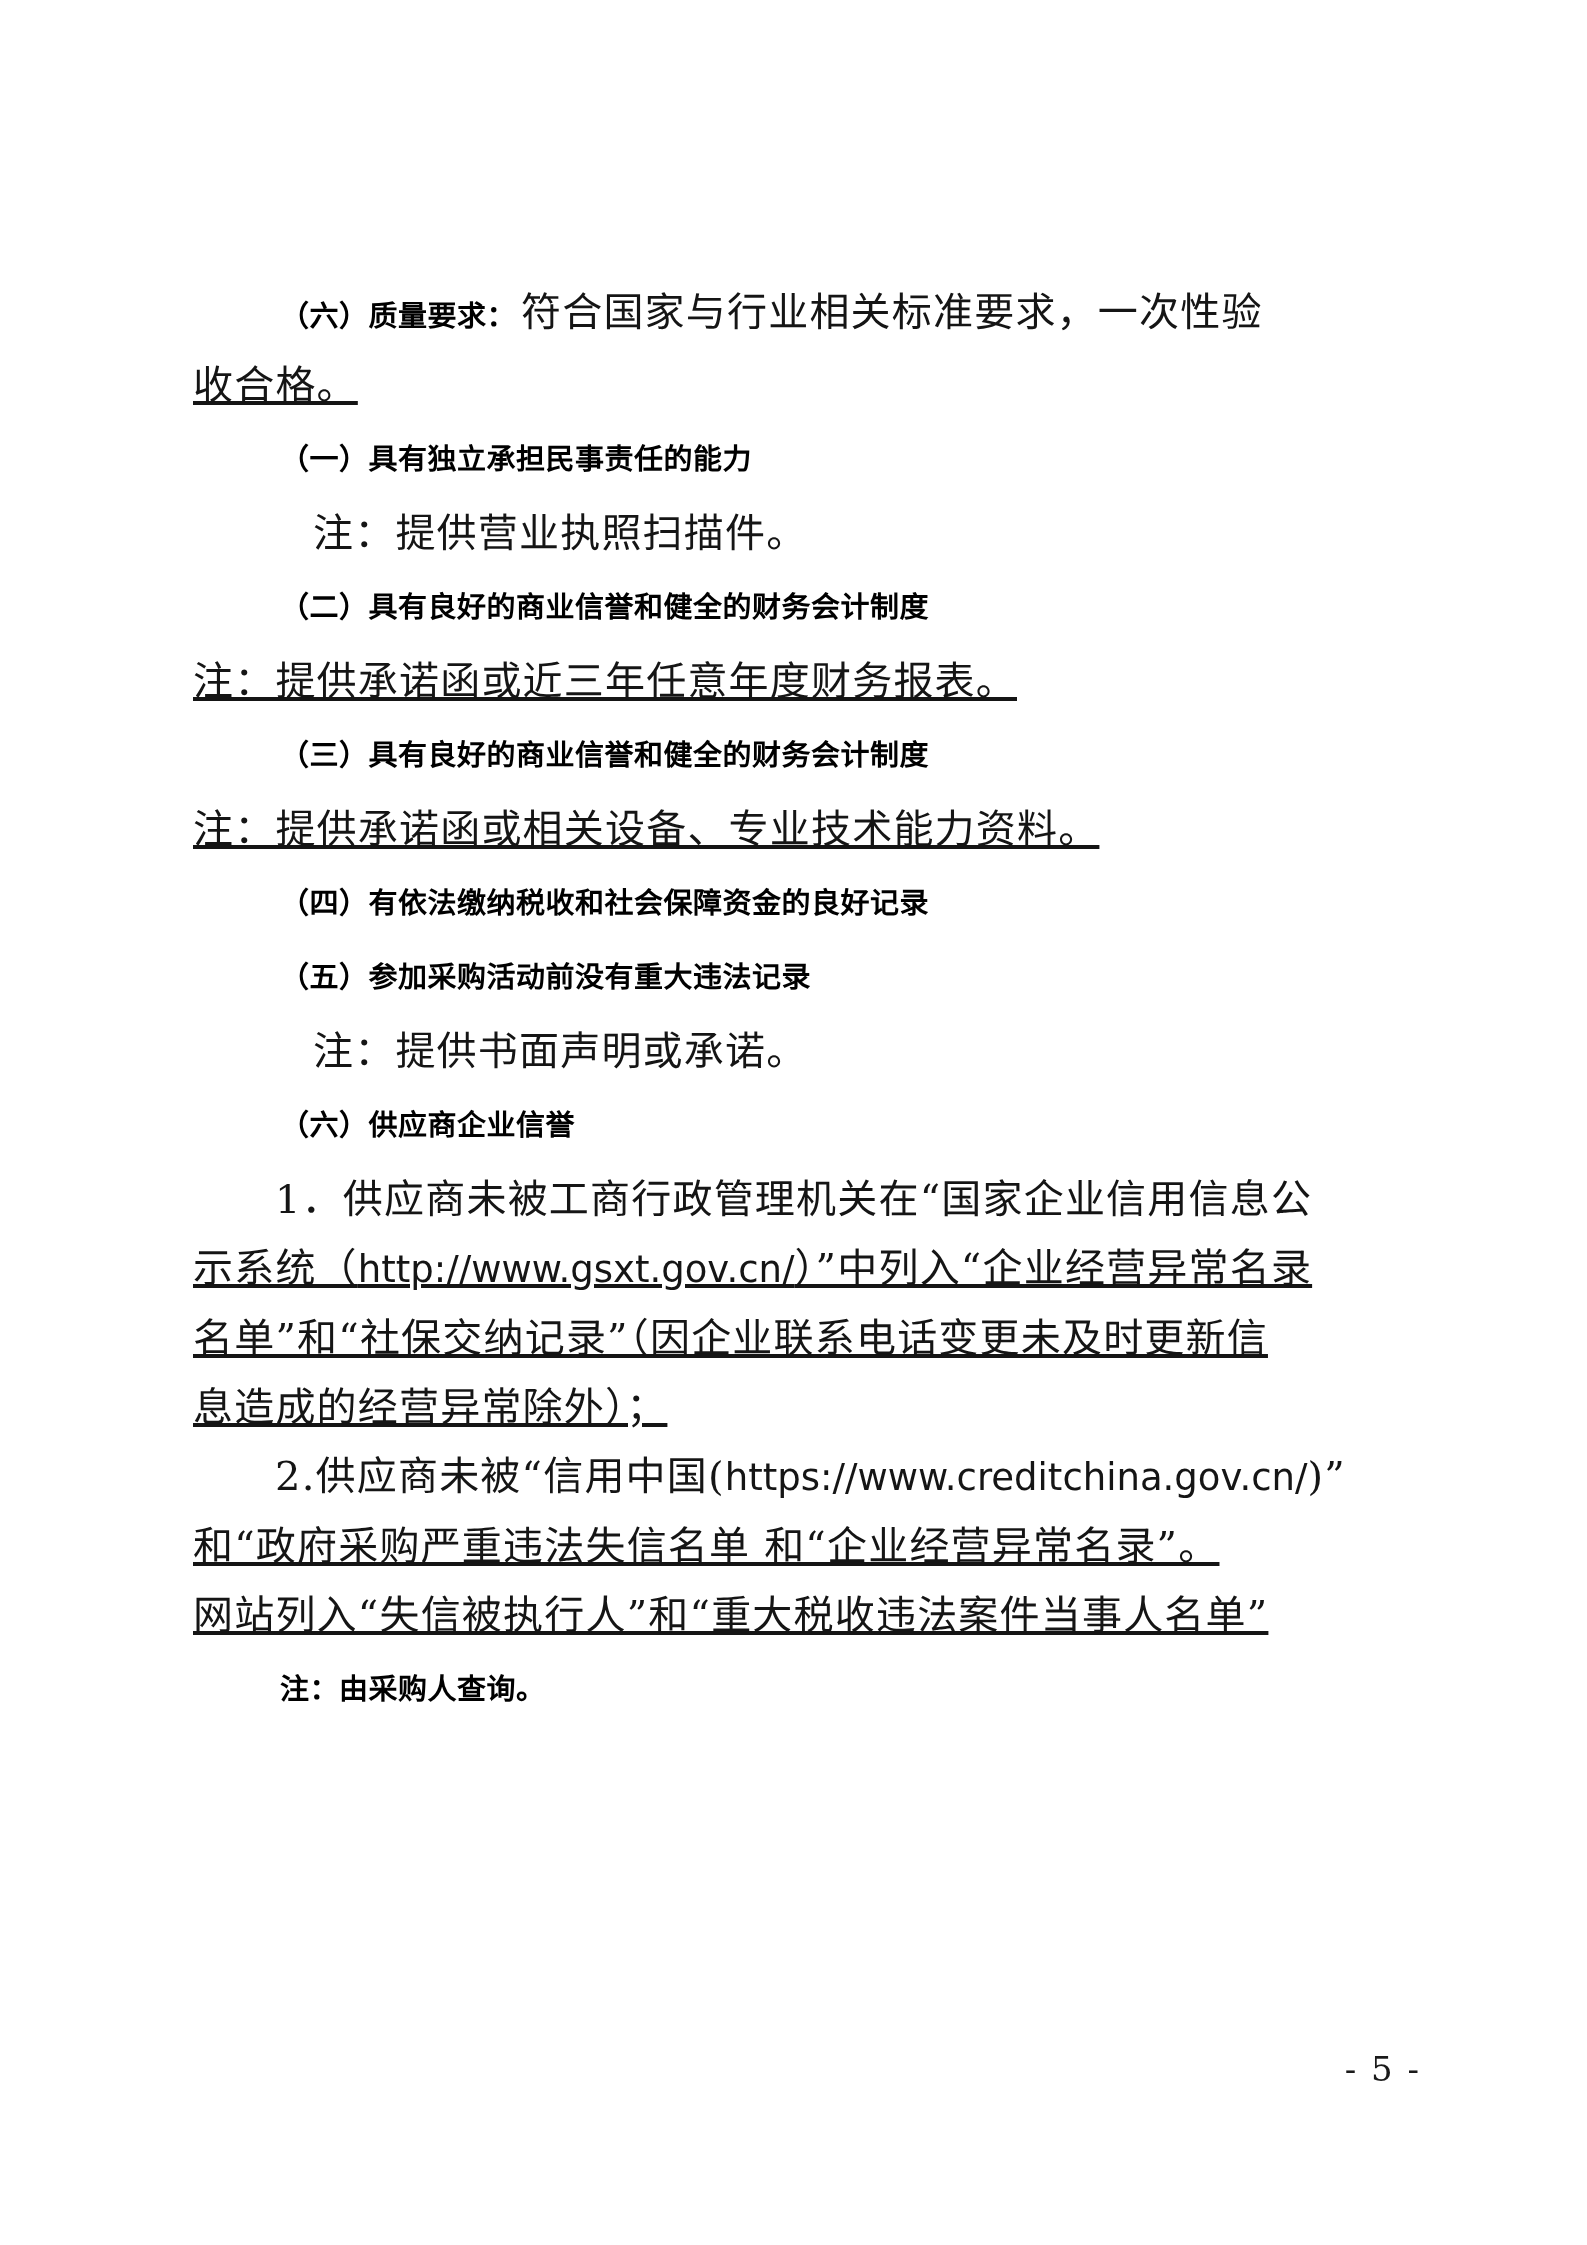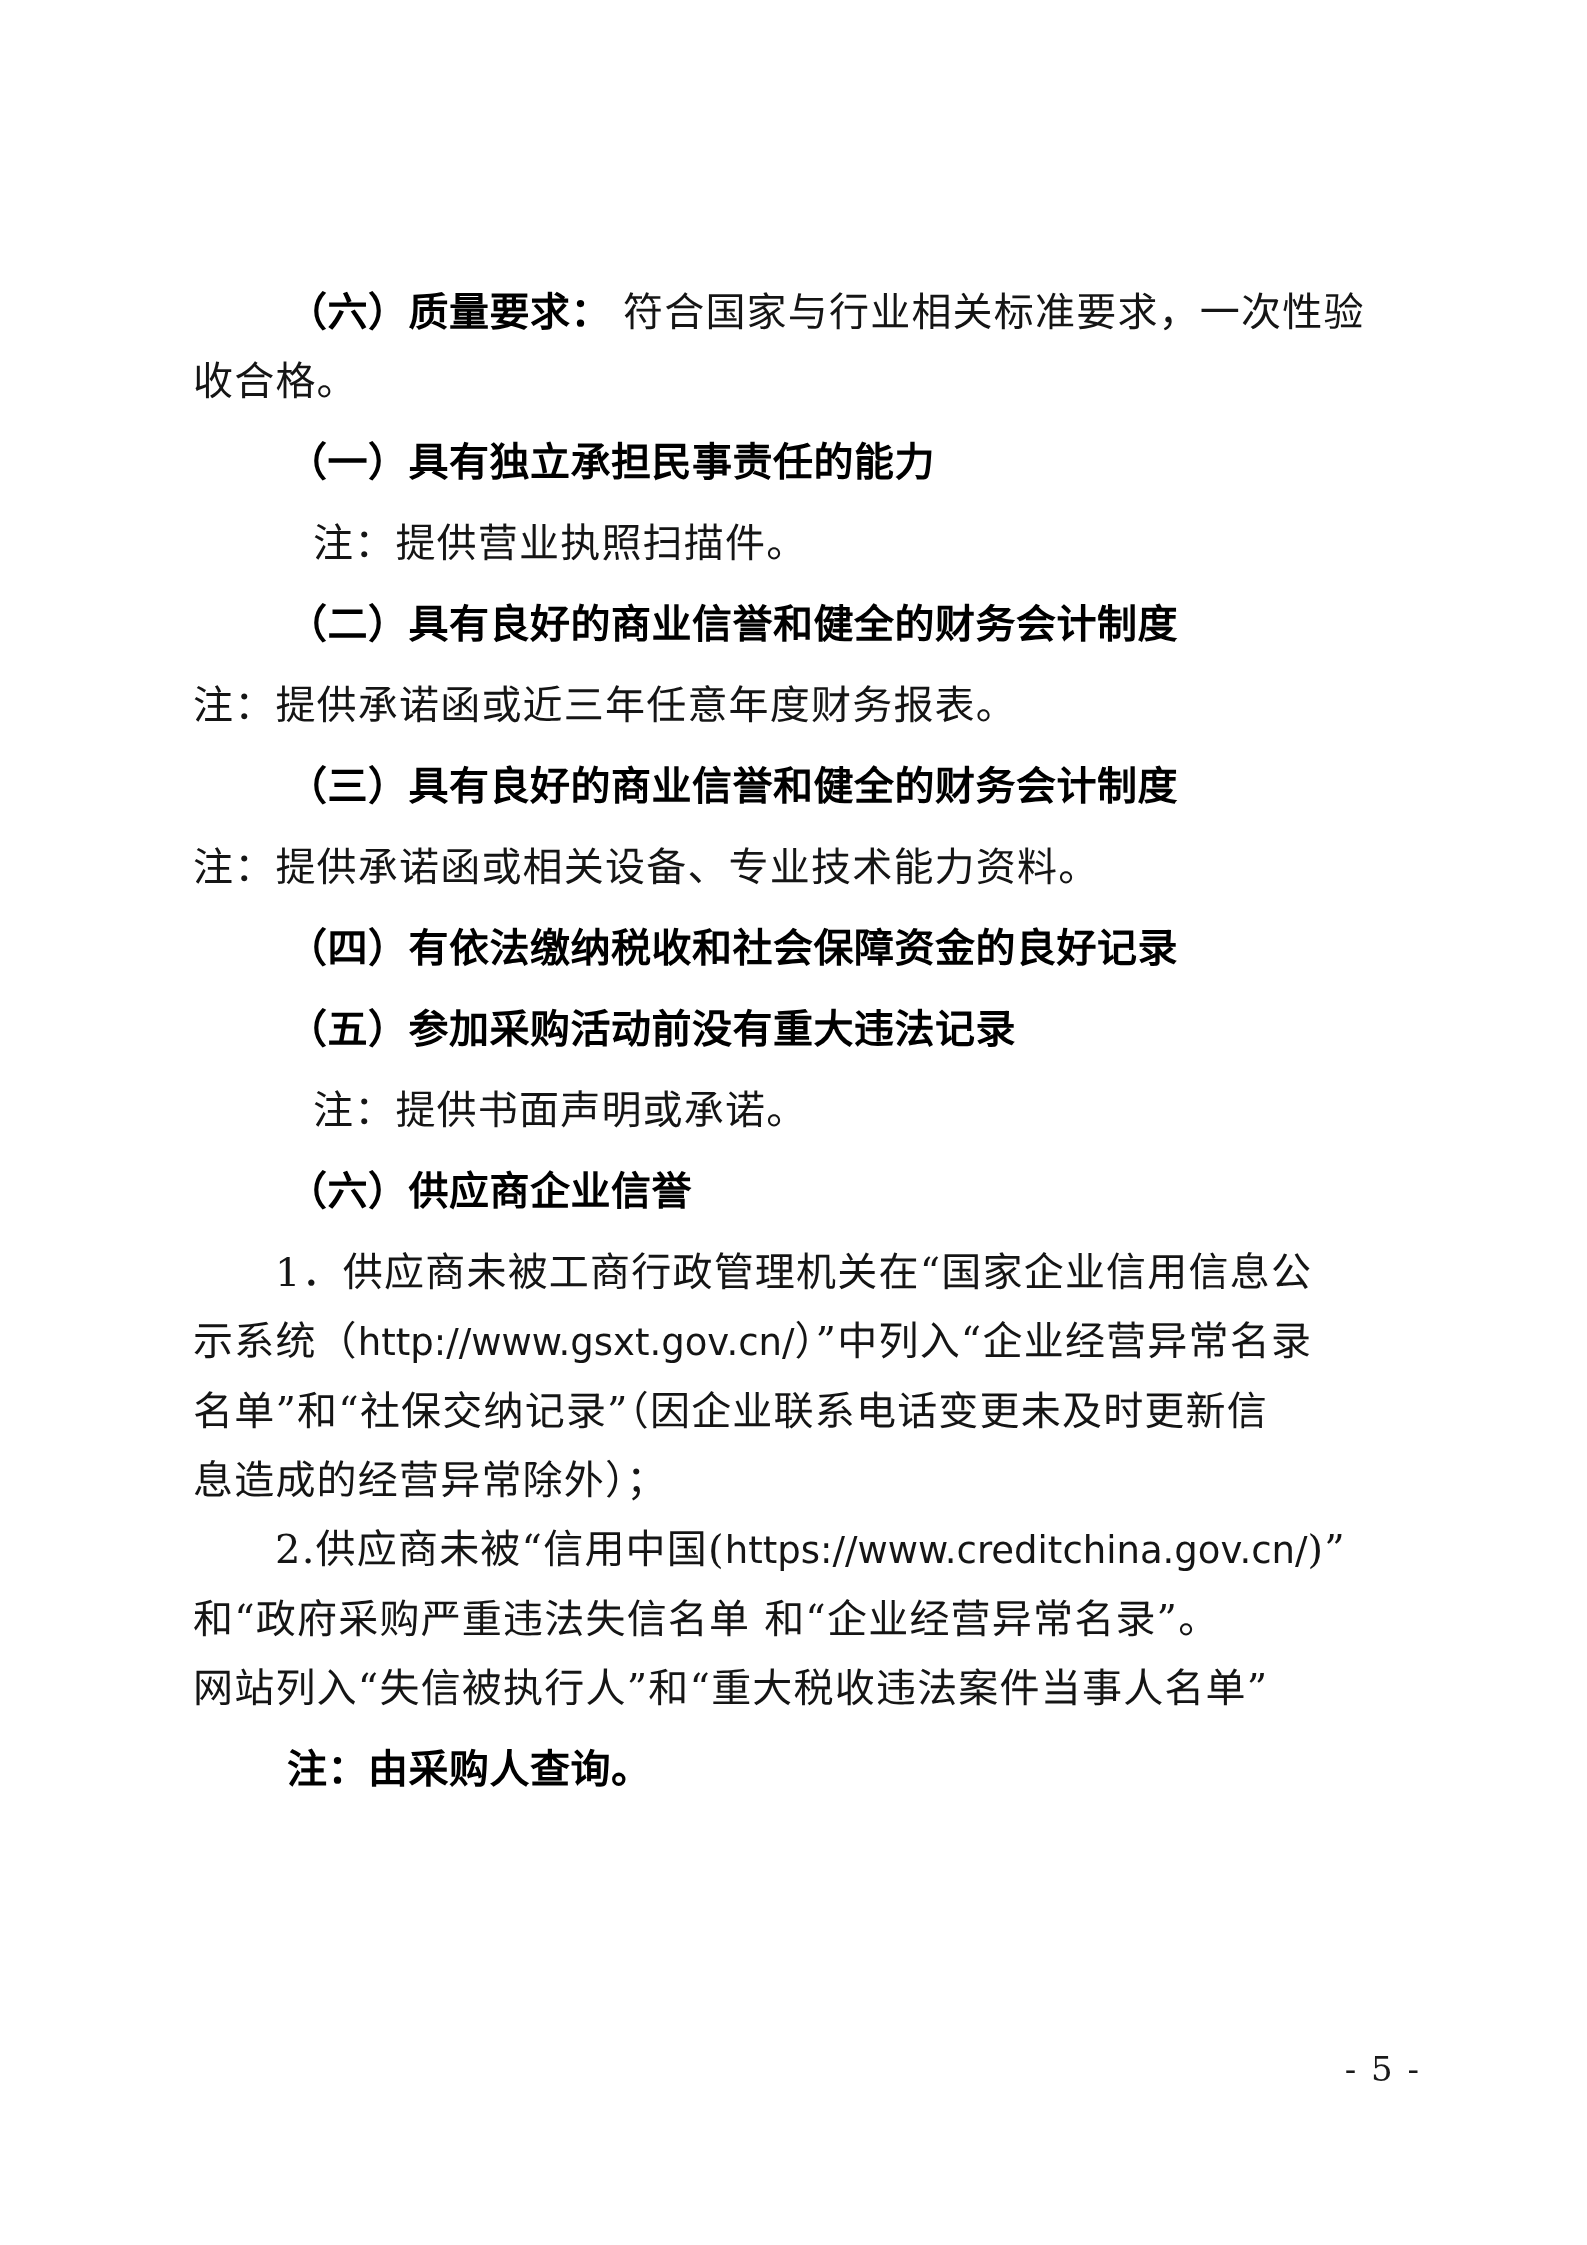--- a/index.html
+++ b/index.html
@@ -34,30 +34,30 @@
     line-height: 69px;
     letter-spacing: 1.2px;
     color: #151515;
     white-space: pre-wrap;
     margin: 0;
   }
   
   .hd {
     font-family: "DejaVu Sans", "Liberation Sans", sans-serif;
     font-weight: 700;
-    font-size: 40px;
+    font-size: 29px;
     line-height: 69px;
     letter-spacing: 0.5px;
     color: #000000;
-    margin: 12px;
+    margin: 5px;
     white-space: pre-wrap;
   }
   .indent-1 { text-indent: 0; padding-left: 82px; }
   .indent-note { padding-left: 120px; }
-  .indent-0 { padding-left: 0; }
+  .indent-0 { padding-left: 0; text-decoration: underline; }
 
   .row { display: block; }
 
   .url {
     font-family: "DejaVu Sans", "Liberation Sans", sans-serif;
     font-size: 37px;
     letter-spacing: 0;
   }
 
   .pagenum {

